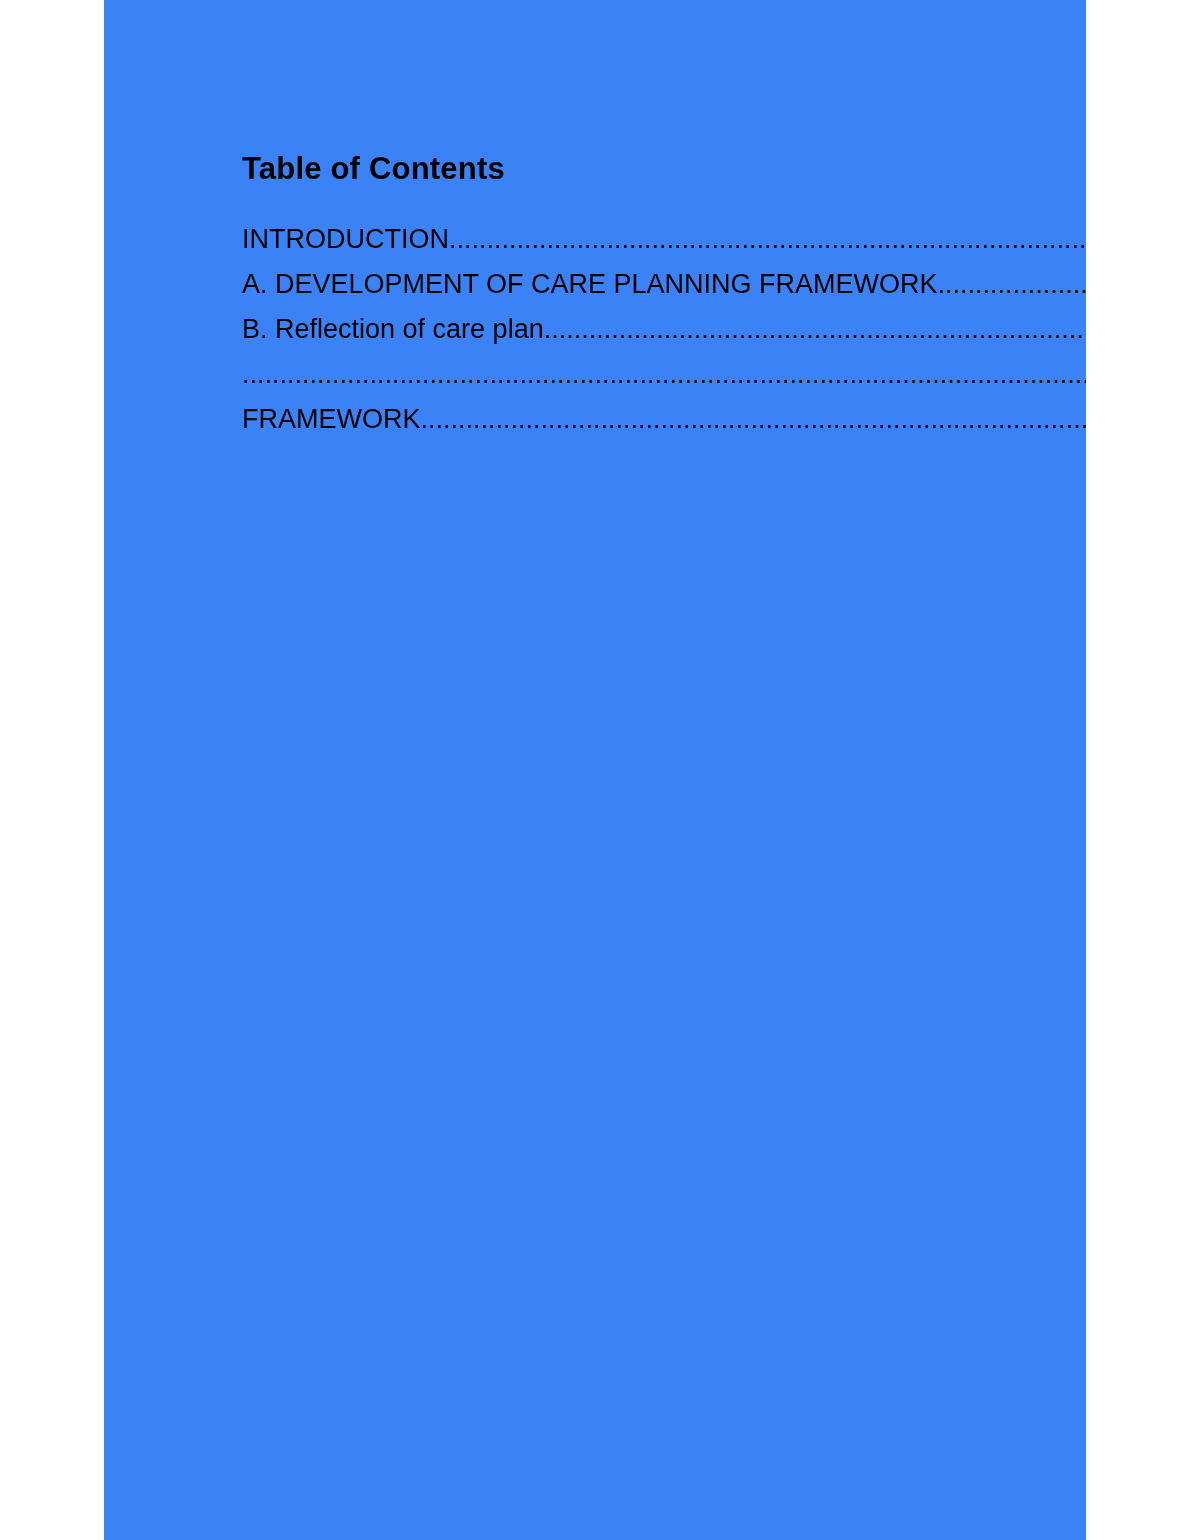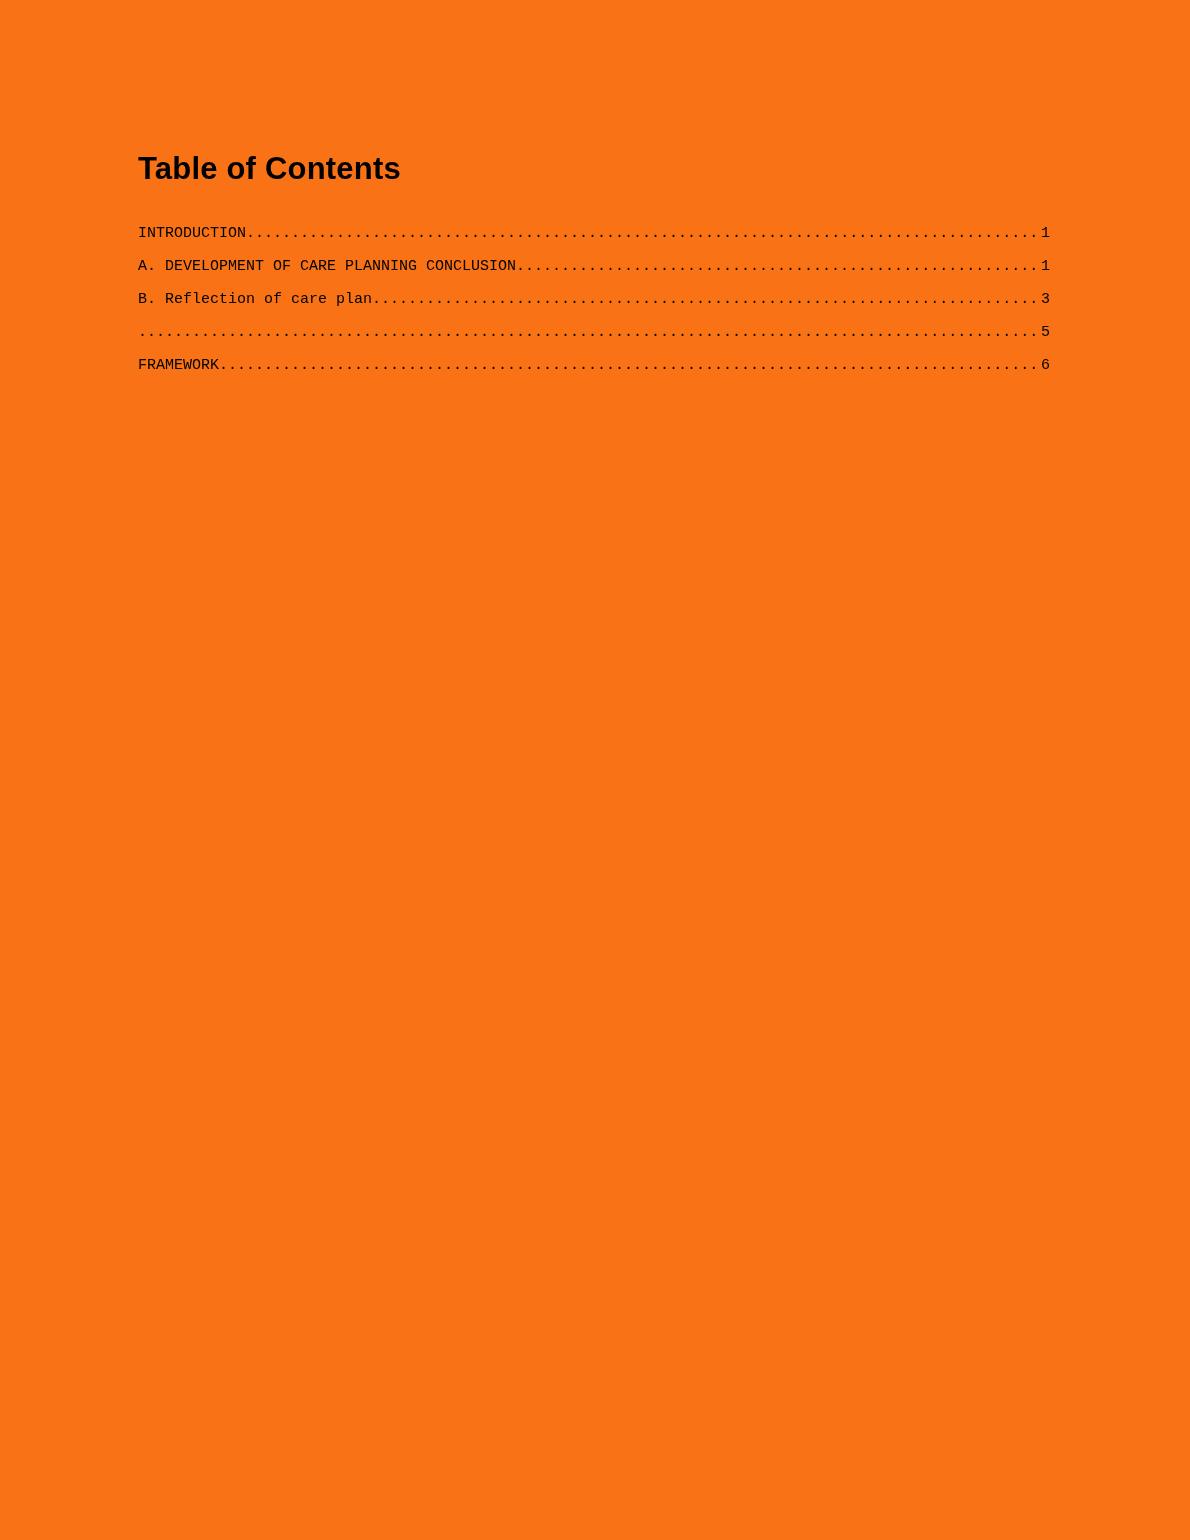--- a/index.html
+++ b/index.html
@@ -2,44 +2,44 @@
 <html><head>
 <meta charset="utf-8">
 <style>
   html, body {
     margin: 0;
     padding: 0;
     background: #ffffff;
   }
   .page {
     position: relative;
-    width: 1190px;
+    width: 982px;
     height: 1540px;
-    background: #f97316;
+    background: #3b82f6;
     margin: 0 auto;
     overflow: hidden;
   }
   .content {
     position: absolute;
     left: 138px;
     top: 150px;
     width: 912px;
   }
   .toc-title {
     font-family: "Liberation Sans", sans-serif;
     font-weight: bold;
     font-size: 31px;
     color: #000000;
     letter-spacing: 0.2px;
     margin: 0 0 30px 0;
     line-height: 1.2;
   }
   .toc-list {
-    font-family: Liberation Mono, monospace;
-    font-size: 15px;
+    font-family: Liberation Sans, sans-serif;
+    font-size: 27px;
     color: #000000;
   }
   .toc-entry {
     display: flex;
     align-items: baseline;
     width: 100%;
     line-height: 1.0;
     padding: 9px 0 9px 0;
     white-space: nowrap;
   }
@@ -71,21 +71,21 @@
     <div class="toc-list">
 
       <div class="toc-entry">
         <span class="toc-label">INTRODUCTION</span>
         <span class="gap-before-dots"></span>
         <span class="toc-dots">............................................................................................................................................................................................................................................................................................................</span>
         <span class="toc-page">1</span>
       </div>
 
       <div class="toc-entry">
-        <span class="toc-label">A. DEVELOPMENT OF CARE PLANNING CONCLUSION</span>
+        <span class="toc-label">A. DEVELOPMENT OF CARE PLANNING FRAMEWORK</span>
         <span class="gap-before-dots"> </span>
         <span class="toc-dots">............................................................................................................................................................................................................................................................................................................</span>
         <span class="toc-page">1</span>
       </div>
 
       <div class="toc-entry">
         <span class="toc-label">B. Reflection of care plan</span>
         <span class="gap-before-dots"> </span>
         <span class="toc-dots">............................................................................................................................................................................................................................................................................................................</span>
         <span class="toc-page">3</span>

